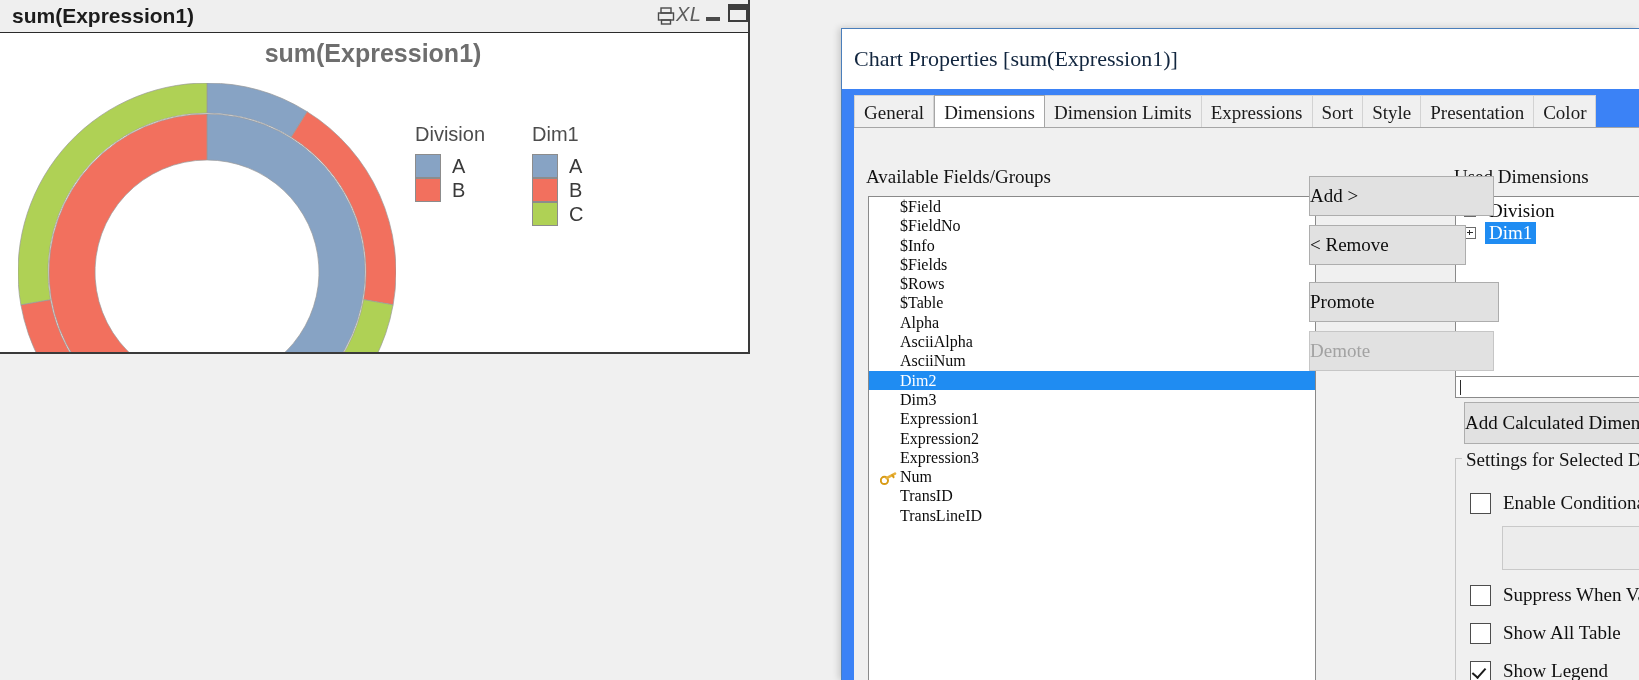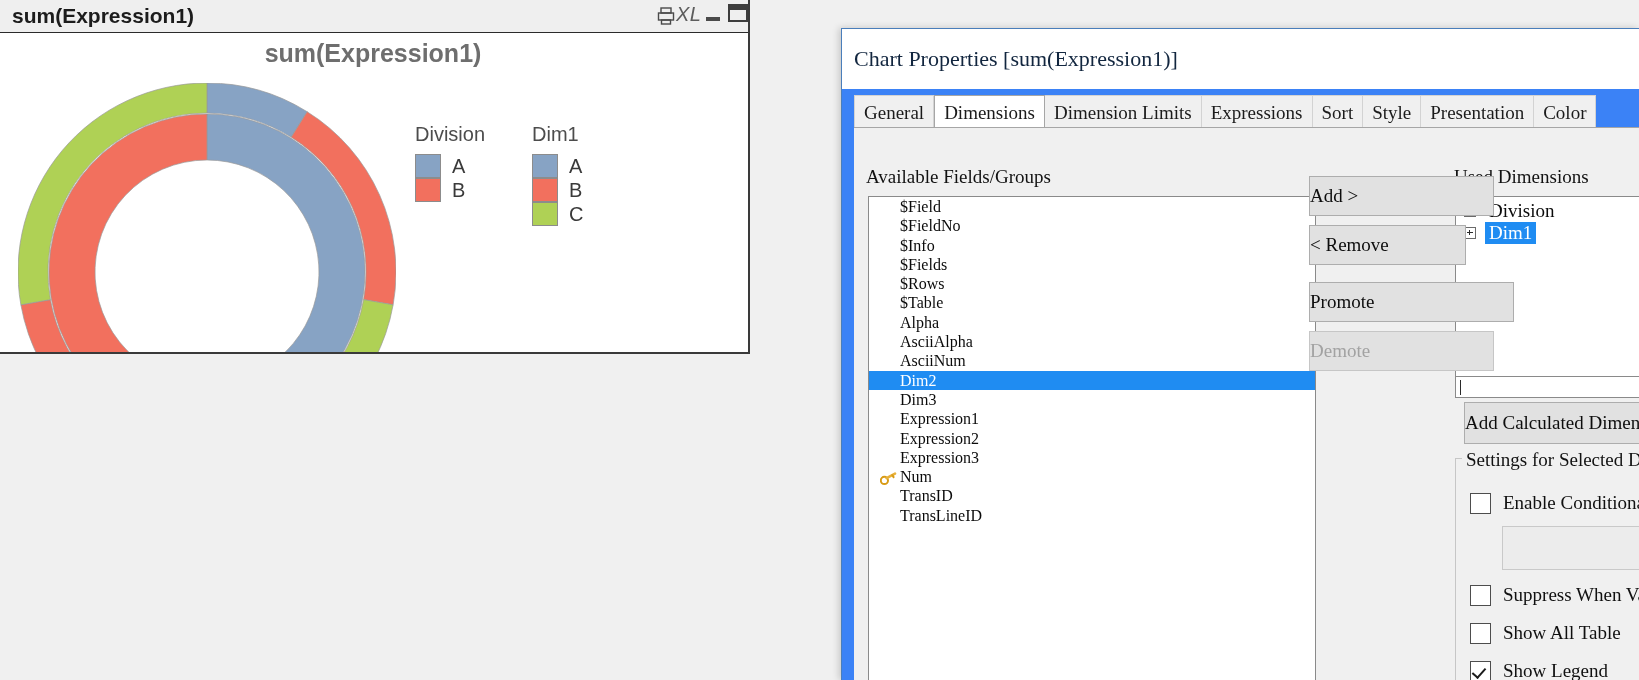--- a/index.html
+++ b/index.html
@@ -303,21 +303,21 @@
     background: #e1e1e1;
     border: 1px solid #adadad;
     box-sizing: border-box;
     font-size: 19px;
     color: #0d0d0d;
     white-space: nowrap;
   }
   .btn.disabled { color: #a2a2a2; background: #e1e1e1; border-color: #c6c6c6;}
   #btn-add     { left: 455px; top: 48px;  width: 185px; height: 40px; line-height: 38px; }
   #btn-remove  { left: 455px; top: 97px;  width: 157px; height: 40px; line-height: 38px; }
-  #btn-promote { left: 455px; top: 154px; width: 205px; height: 40px; line-height: 38px; }
+  #btn-promote { left: 455px; top: 154px; width: 190px; height: 40px; line-height: 38px; }
   #btn-demote  { left: 455px; top: 203px; width: 185px; height: 40px; line-height: 38px; }
   #btn-addcalc { left: 610px; top: 274px; width: 330px; height: 42px; line-height: 40px; }
 
   #settings-group {
     position: absolute;
     left: 601px;
     top: 330px;
     width: 340px;
     height: 320px;
     border: 1px solid #c6c6c6;

